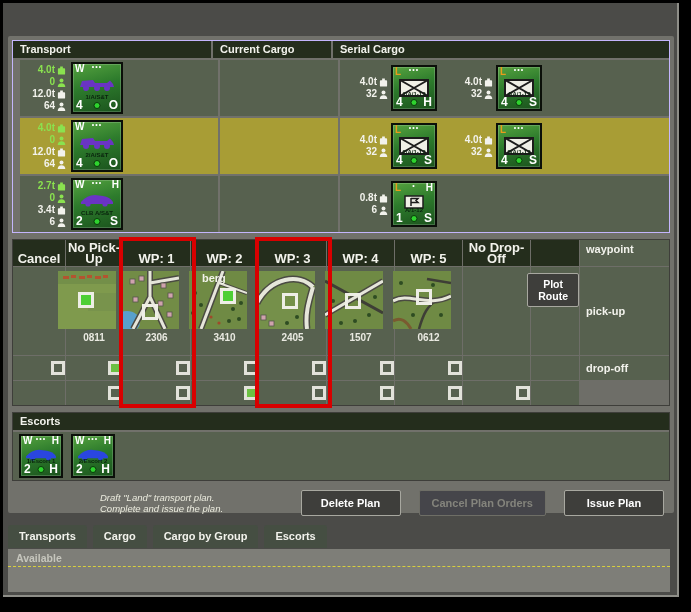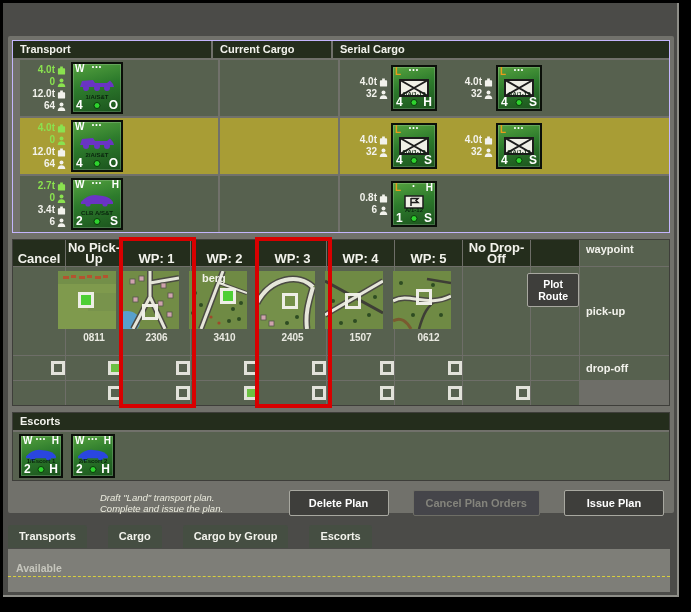--- a/index.html
+++ b/index.html
@@ -98,30 +98,30 @@
   .escorts{margin-top:6px;border:1px solid #3e3e3a;}
   .ehead{background:#242d1c;color:#f2f2ec;font-size:11px;font-weight:bold;padding:2px 0 2px 7px;
          height:13px;line-height:13px;}
   .ebody{background:#57614f;height:48px;display:flex;align-items:center;gap:8px;padding:0 6px;margin-top:2px;}
 
   
   .footer{display:flex;align-items:center;margin-top:9px;}
   .status{margin-left:88px;font-size:9.5px;font-style:italic;color:#ededе7;color:#ededе5;color:#ececе6;}
   .status div{color:#ececе2;}
   .status, .status div{color:#ececdf;}
-  .fbtns{margin-left:auto;display:flex;gap:24px;margin-right:6px;}
+  .fbtns{margin-left:auto;display:flex;gap:18px;margin-right:6px;}
   .fbtns .btn{min-width:100px;height:26px;box-sizing:border-box;}
 
   
-  .bottom-tabs{position:absolute;left:5px;top:522px;display:flex;gap:21px;justify-content:space-between;}
+  .bottom-tabs{position:absolute;left:5px;top:522px;display:flex;gap:6px;justify-content:space-between;}
   .btab{background:#454e42;color:#f2f2ec;font-size:11px;font-weight:bold;padding:5px 11px 6px;
         border-radius:3px 3px 0 0;cursor:default;}
   .bottom-panel{position:absolute;left:5px;top:546px;width:662px;height:43px;background:#7e7e78;}
   .avail-row{color:#c6c6bd;font-size:10.5px;font-weight:bold;padding:3px 8px 2px;
-             border-bottom:1px dashed #d8cf3e;margin-top:10px;}
+             border-bottom:1px dashed #d8cf3e;}
   .unavail-row{color:#d8cf3e;font-size:10.5px;font-weight:bold;padding:3px 8px;}
 </style>
 </head>
 <body>
 
 <svg width="0" height="0" style="position:absolute">
   <defs>
     <g id="ic-weight">
         <path d="M3.5 0.5 h3 v2 h-3 z M2 2.5 h6 a1 1 0 0 1 1 1 v5 a1 1 0 0 1 -1 1 h-6 a1 1 0 0 1 -1 -1 v-5 a1 1 0 0 1 1 -1 z" fill="currentColor"></path>
       </g>

